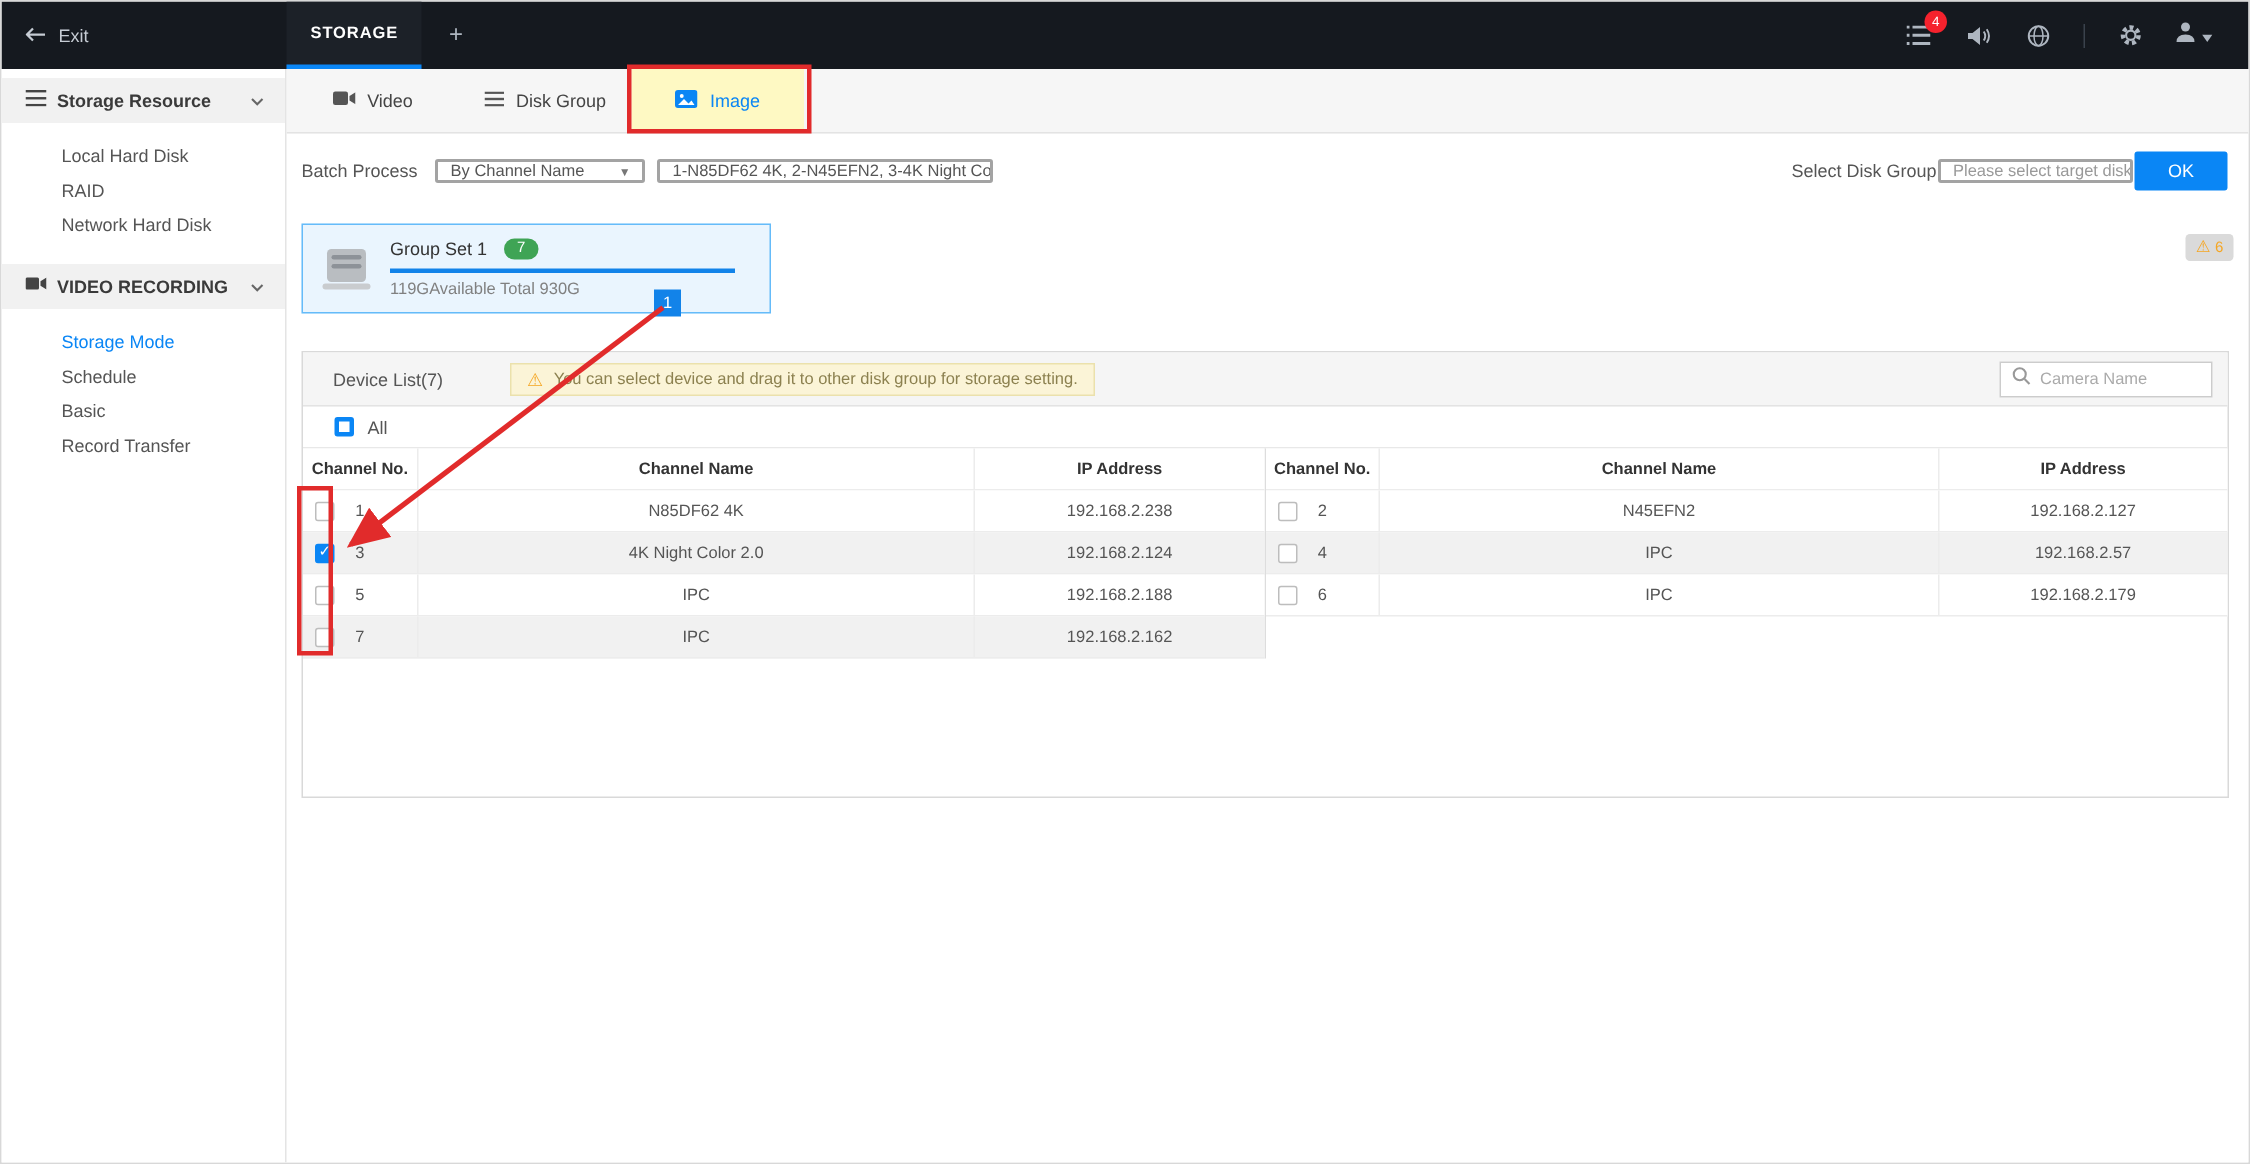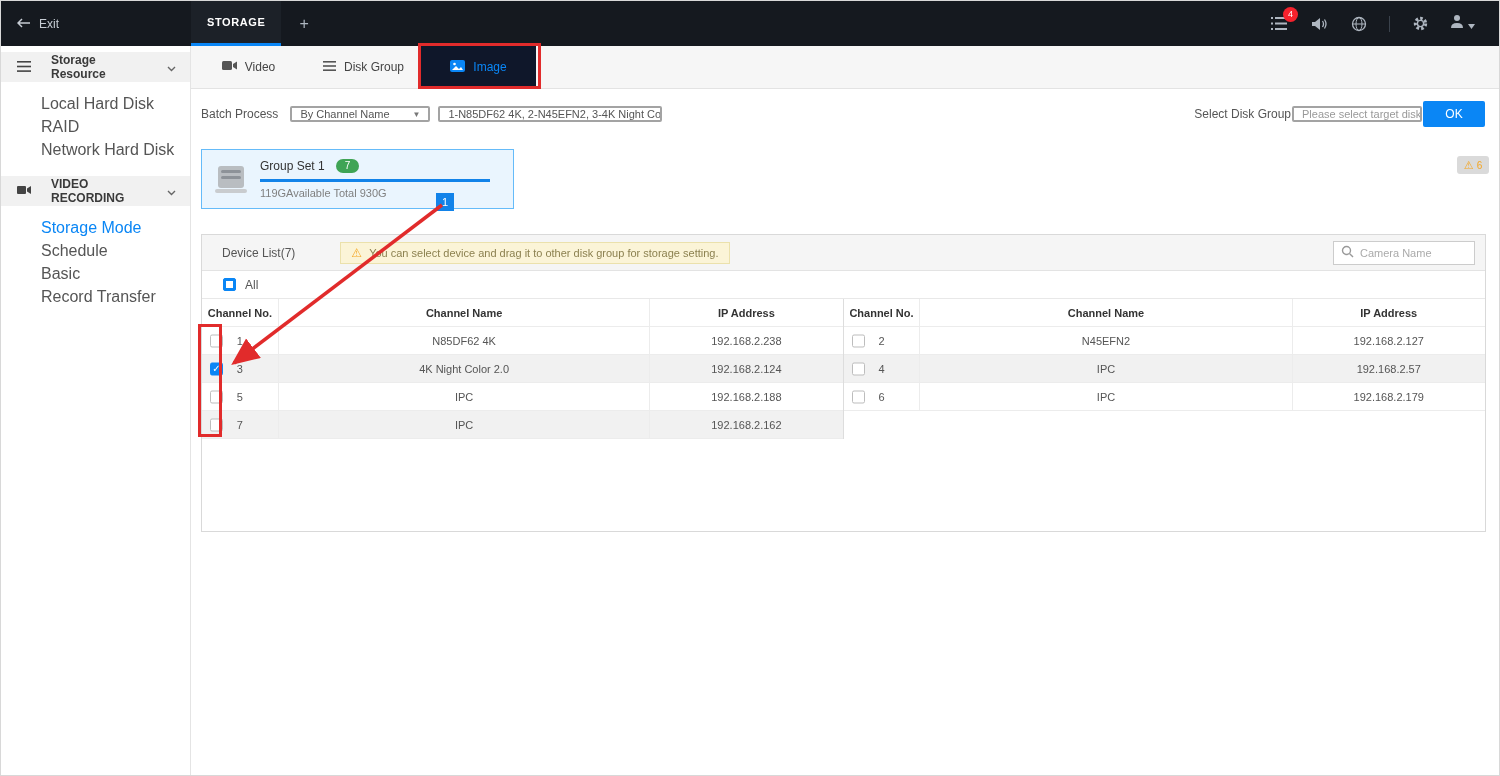--- a/index.html
+++ b/index.html
@@ -12,31 +12,31 @@
   .tab-storage{display:flex;align-items:center;padding:0 16px;font-size:11px;font-weight:bold;letter-spacing:.6px;color:#FFF;background:#1C2128;border-bottom:3px solid #0A86F5;cursor:pointer}
   .newtab{display:flex;align-items:center;padding:0 18px;font-size:16px;color:#AEB6C0;cursor:pointer}
   .top-right{margin-left:auto;display:flex;align-items:center;gap:20px;padding-right:24px}
   .top-icon{position:relative;display:flex;align-items:center;justify-content:center;width:20px;height:20px;cursor:pointer}
   .badge-red{position:absolute;top:-7px;right:-9px;min-width:15px;height:15px;border-radius:8px;background:#F5222D;color:#fff;font-size:9px;display:flex;align-items:center;justify-content:center;padding:0 3px}
   .top-divider{width:1px;height:16px;background:#3A424C}
   .user-wrap{display:flex;align-items:center;gap:4px;cursor:pointer}
 
   
   .sidebar{position:absolute;top:45px;left:0;width:190px;bottom:0;background:#fff;border-right:1px solid #E4E4E4;padding-top:6px;z-index:5}
-  .side-header{height:30px;background:#F1F1F1;display:flex;align-items:center;padding:0 14px 0 16px;gap:20px;margin-bottom:10px;cursor:pointer}
+  .side-header{height:30px;background:#F1F1F1;display:flex;align-items:center;padding:0 14px 0 16px;gap:7px;margin-bottom:10px;cursor:pointer}
   .side-header .lbl{font-size:12px;font-weight:bold;color:#3A3A3A;flex:1}
-  .side-item{height:23px;display:flex;align-items:center;padding-left:40px;font-size:16px;color:#555;cursor:pointer}
+  .side-item{height:23px;display:flex;align-items:center;padding-left:40px;font-size:12px;color:#555;cursor:pointer}
   .side-item.active{color:#0A86F5}
   .side-gap{height:15px}
 
   
   .content{position:absolute;left:190px;top:45px;right:0;bottom:0;background:#fff}
   .ctabs{height:43px;background:#F6F6F6;border-bottom:1px solid #E3E3E3;display:flex}
   .ctab{width:115px;display:flex;align-items:center;justify-content:center;gap:8px;font-size:12px;color:#444;cursor:pointer}
-  .ctab.active{background:#0f172a;color:#0A86F5}
+  .ctab.active{background:#fef9c3;color:#0A86F5}
 
   .toolbar{display:flex;align-items:center;margin:12px 14px 0 10px;gap:8px}
   .tlabel{font-size:12px;color:#555;white-space:nowrap}
   .select{height:16px;border:2px solid #a3a3a3;background:#fff;display:flex;align-items:center;justify-content:space-between;padding:0 8px;font-size:11px;color:#555;cursor:pointer;border-radius:2px;white-space:nowrap;overflow:hidden}
   .sel-mode{width:140px;margin-left:4px}
   .sel-channels{width:224px}
   .right-group{margin-left:auto;display:flex;align-items:center;gap:1px}
   .sel-disk{width:130px;color:#999}
   .btn-ok{width:62px;height:26px;background:#0A86F5;color:#fff;border:none;font-size:12px;border-radius:2px;cursor:pointer;font-family:inherit}
   .caret{font-size:8px;color:#777;margin-left:6px}

